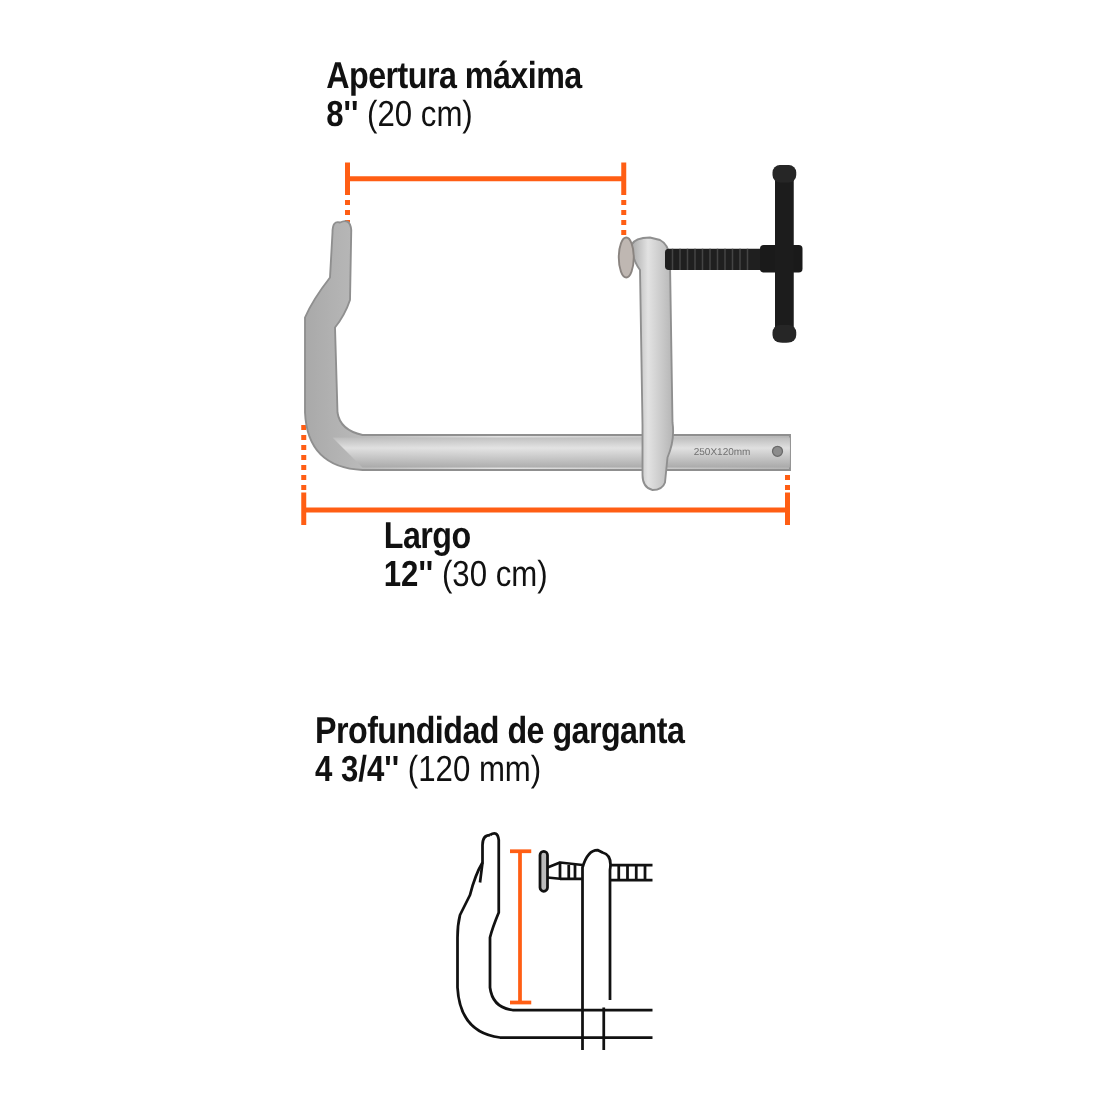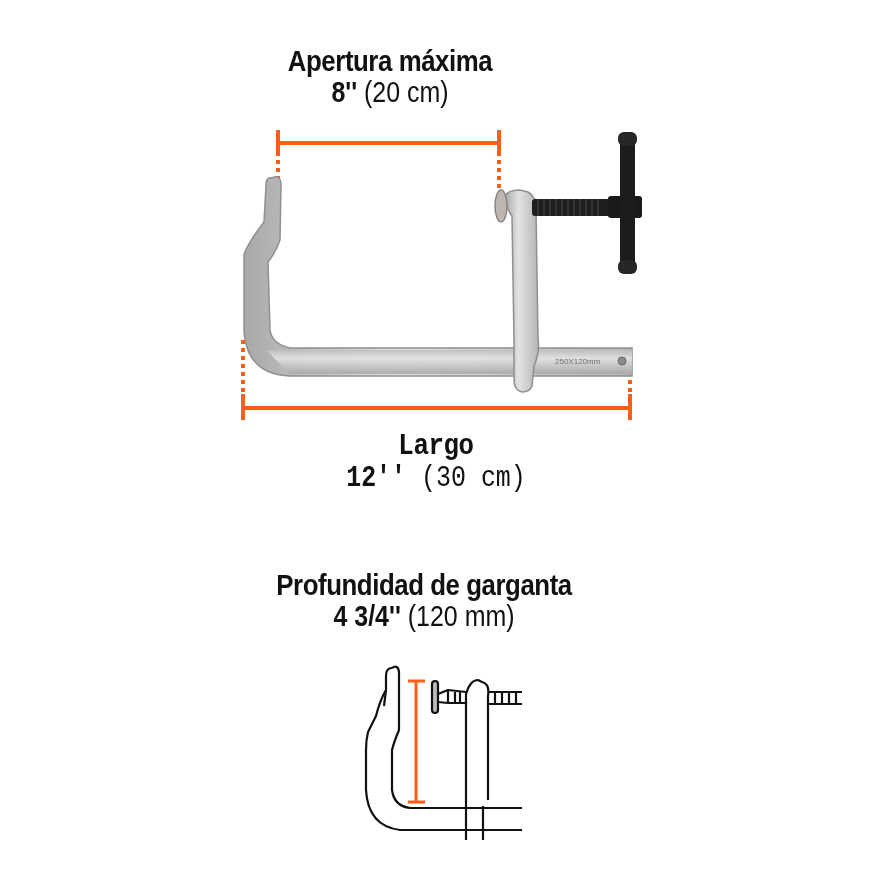--- a/index.html
+++ b/index.html
@@ -1,35 +1,35 @@
 <!DOCTYPE html>
 <html><head>
   <meta charset="utf-8">
   <style>
     html, body { margin: 0; padding: 0; background: #ffffff; }
     body { width: 882px; height: 882px; position: relative; overflow: hidden;
            font-family: "Liberation Sans", "DejaVu Sans", sans-serif; color: #111; }
-    .label { position: absolute; text-align: center; line-height: 1.1; }
+    .label { position: absolute; line-height: 1.1; }
     .label .title { font-weight: bold; font-size: 30px; letter-spacing: -0.5px; transform: scaleX(0.86); display:block; }
     .label .value { font-size: 29px; display:block; transform: scaleX(0.86); }
     .label .value b { font-weight: bold; }
     svg { position: absolute; left: 0; top: 0; }
   </style>
 </head>
 <body>
 
 <div class="label" style="left:240px; top:44px; width:300px;">
   <span class="title">Apertura máxima</span>
   <span class="value">
     <b>8''</b>
     <span>(20 cm)</span>
   </span>
 </div>
 
-<div class="label" style="left:286px; top:430px; width:300px;font-family:Liberation Mono, monospace;">
+<div class="label" style="left:286px; top:412px; width:300px;">
   <span class="title">Largo</span>
   <span class="value">
     <b>12''</b>
     <span>(30 cm)</span>
   </span>
 </div>
 
 <div class="label" style="left:224px; top:568px; width:400px;">
   <span class="title">Profundidad de garganta</span>
   <span class="value">

